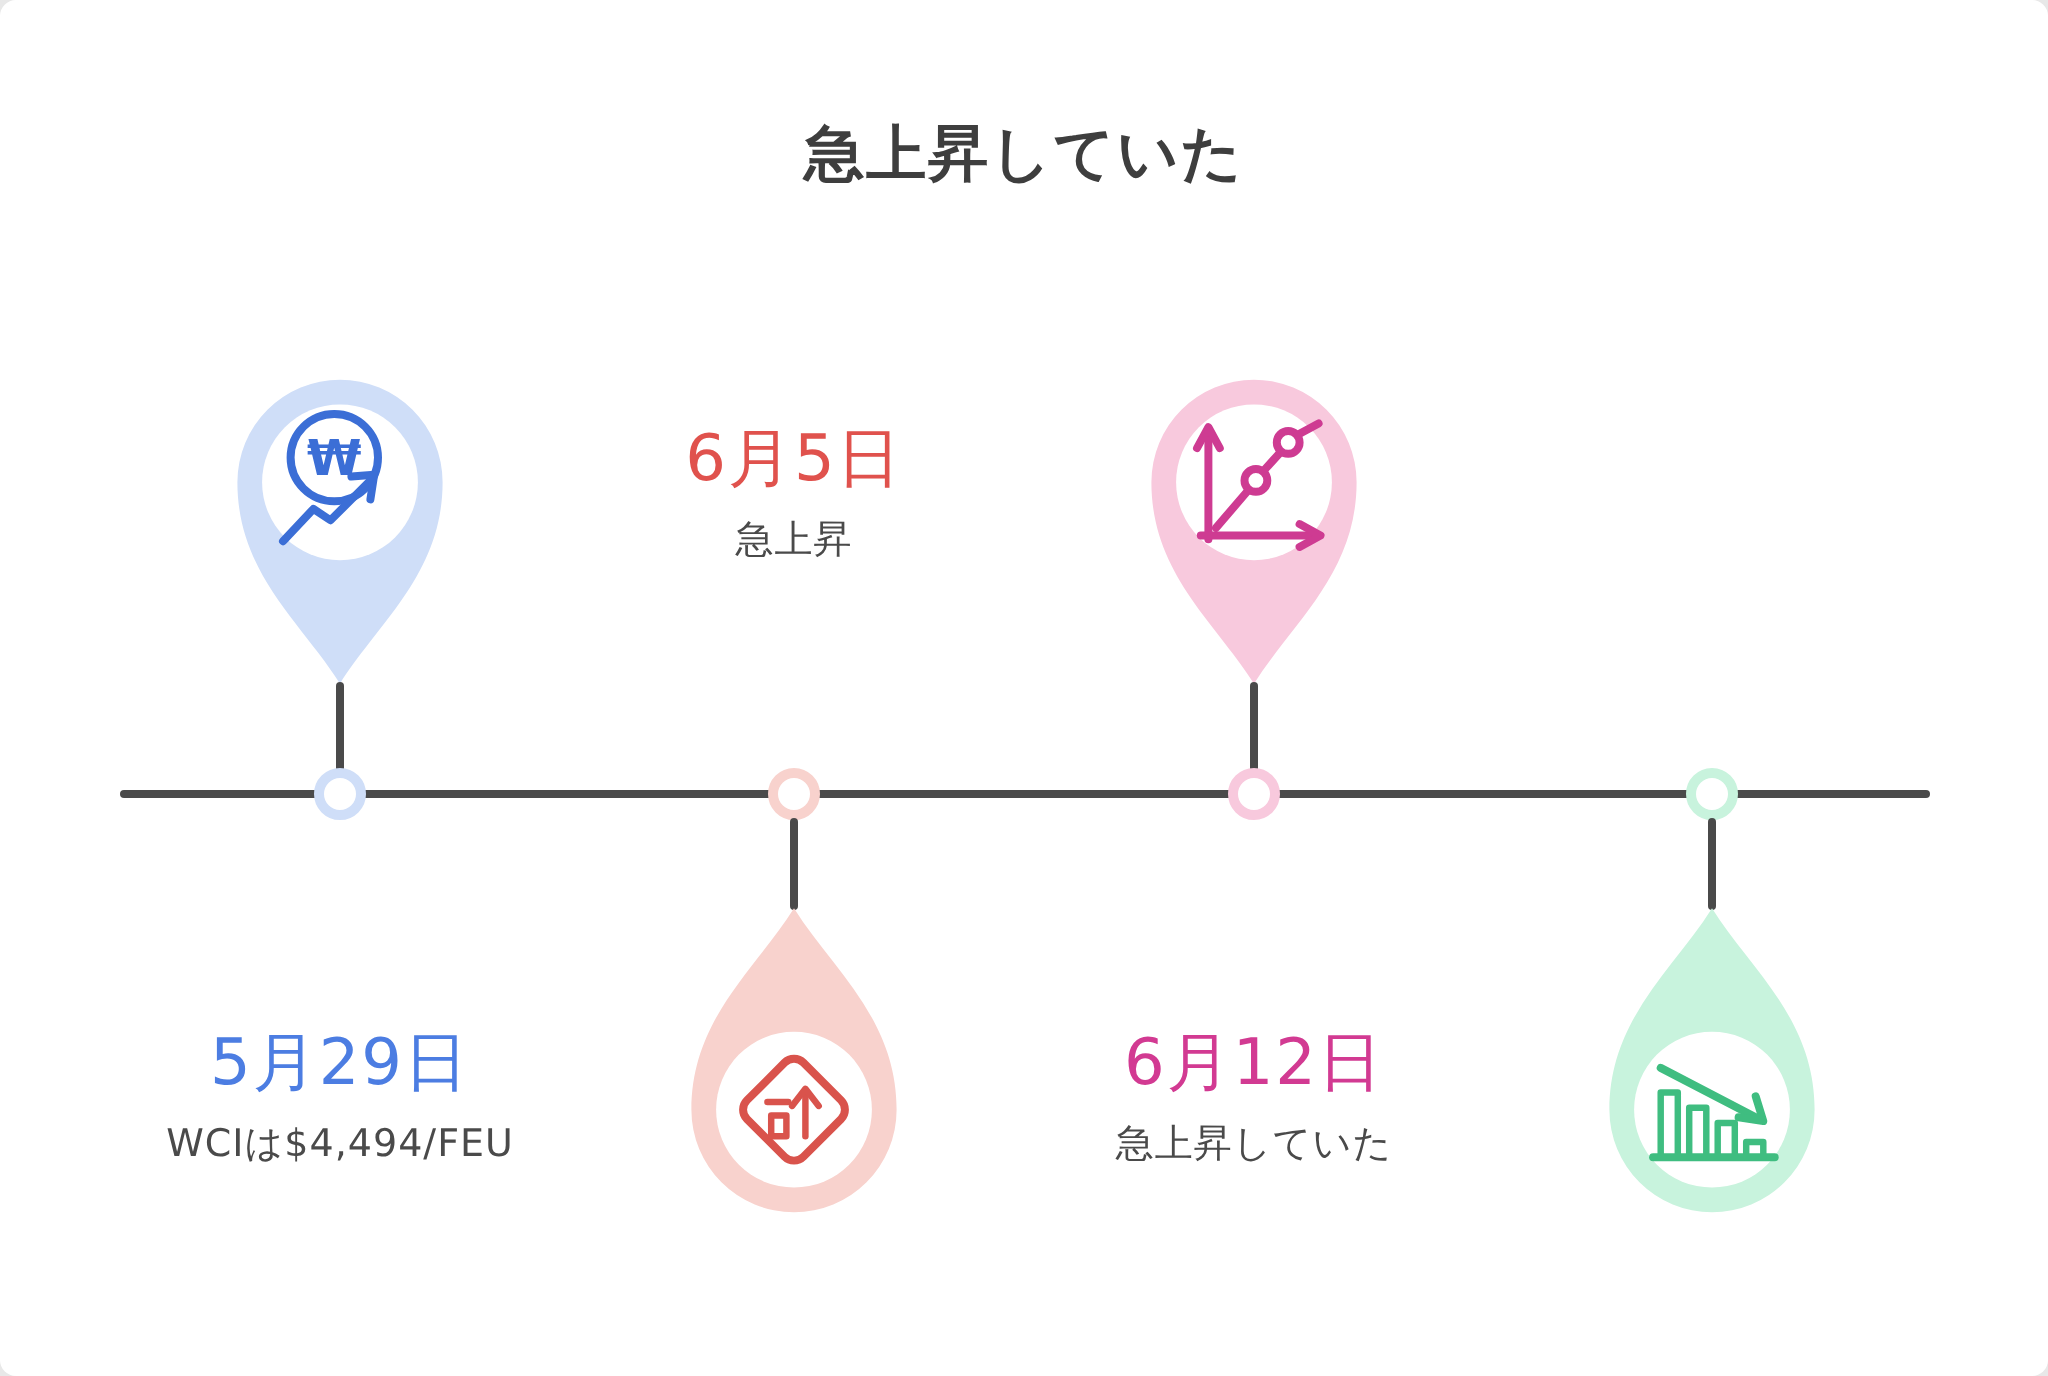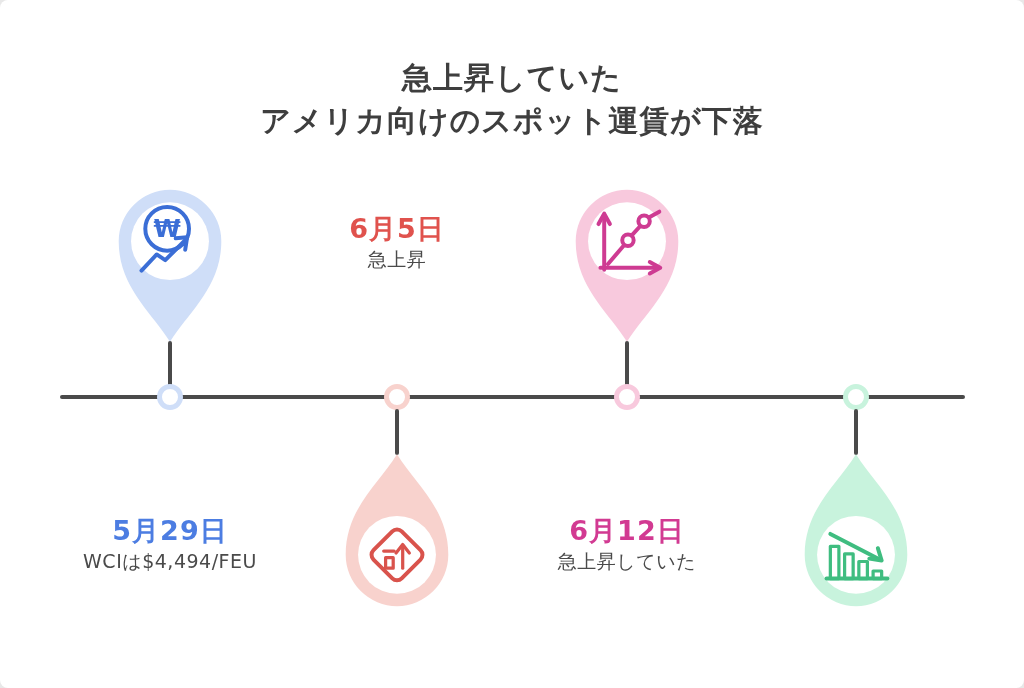--- a/index.html
+++ b/index.html
@@ -94,41 +94,41 @@
   .labels {
     position: absolute;
     left: calc(var(--x) - 150px);
     width: 300px;
     text-align: center;
   }
   .labels-above { top: 212px; }
   .labels-below { top: 514px; }
 
   .event-date {
-    font-size: 27px;
-    font-weight: 700;
+    font-size: 32px;
+    font-weight: 400;
     line-height: 34px;
     letter-spacing: 1px;
     color: var(--accent, #333);
   }
   .event-desc {
+    margin-top: 11px;
     font-size: 19px;
     line-height: 26px;
     letter-spacing: 0.5px;
     color: var(--text_color, #4a4a4a);
   }
 </style>
 </head>
 <body>
 
 <div class="canvas" style="--background: #ffffff; --title_color: #3e3e3e; --text_color: #4a4a4a; --line_color: #4a4a4a;">
 
   <div class="title">
     <div>急上昇していた</div>
-    <div>アメリカ向けのスポット運賃が下落</div>
   </div>
 
   <div class="axis"></div>
 
   <div class="event e0" style="--accent: #4c7de2; --pin: #cfdef8; --iconc: #3b6ed6;">
     <svg class="pin-svg pin-above-svg" viewBox="0 0 120 170">
       <path class="pin-shape" d="M60,168 C40,136 6,110 6,62 A54,54 0 1,1 114,62 C114,110 80,136 60,168 Z"></path>
       <circle class="pin-inner" cx="60" cy="62" r="41"></circle>
       <g>
         <circle class="icon-stroke" cx="57" cy="49" r="23"></circle>

